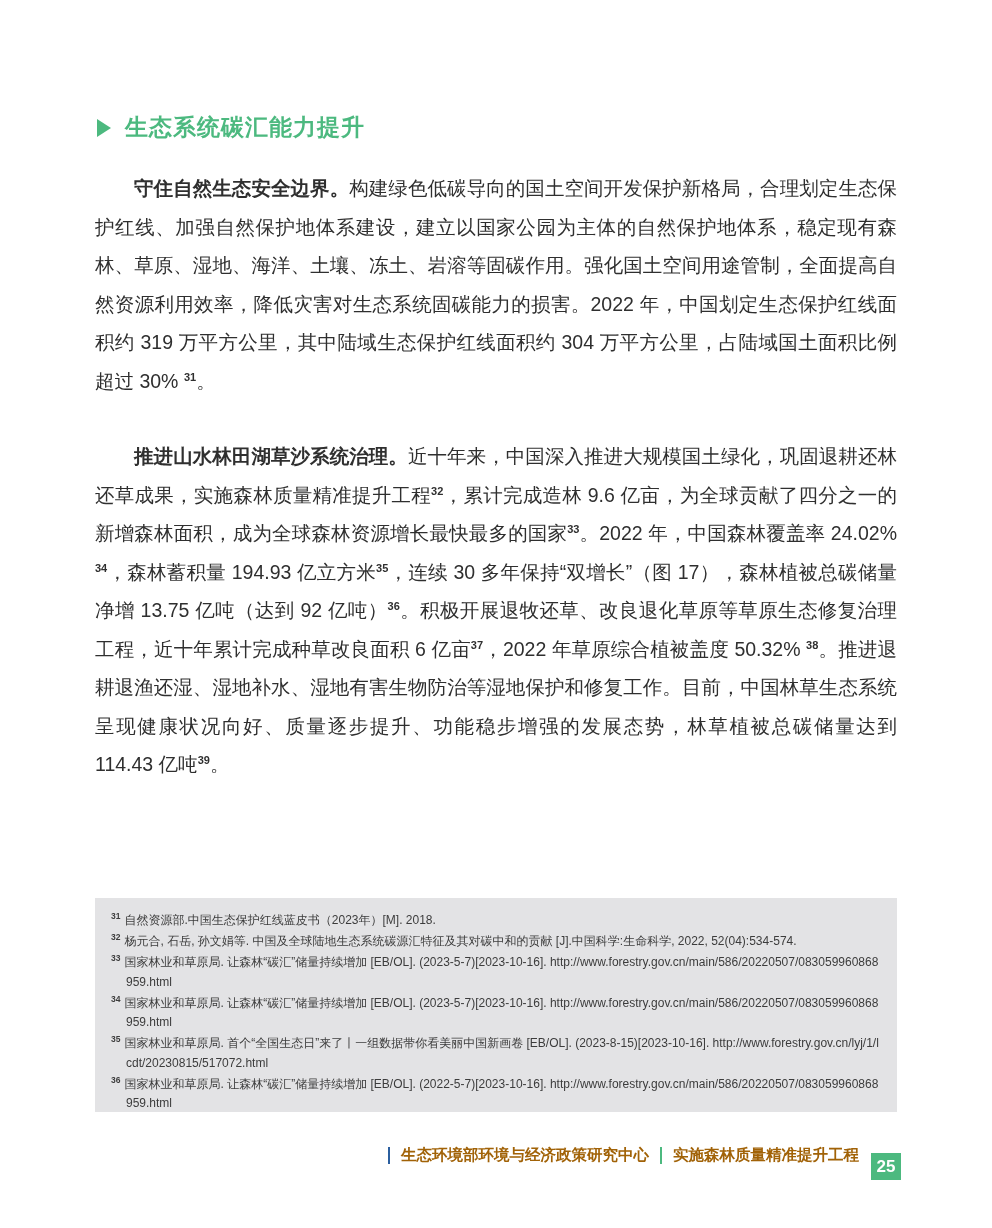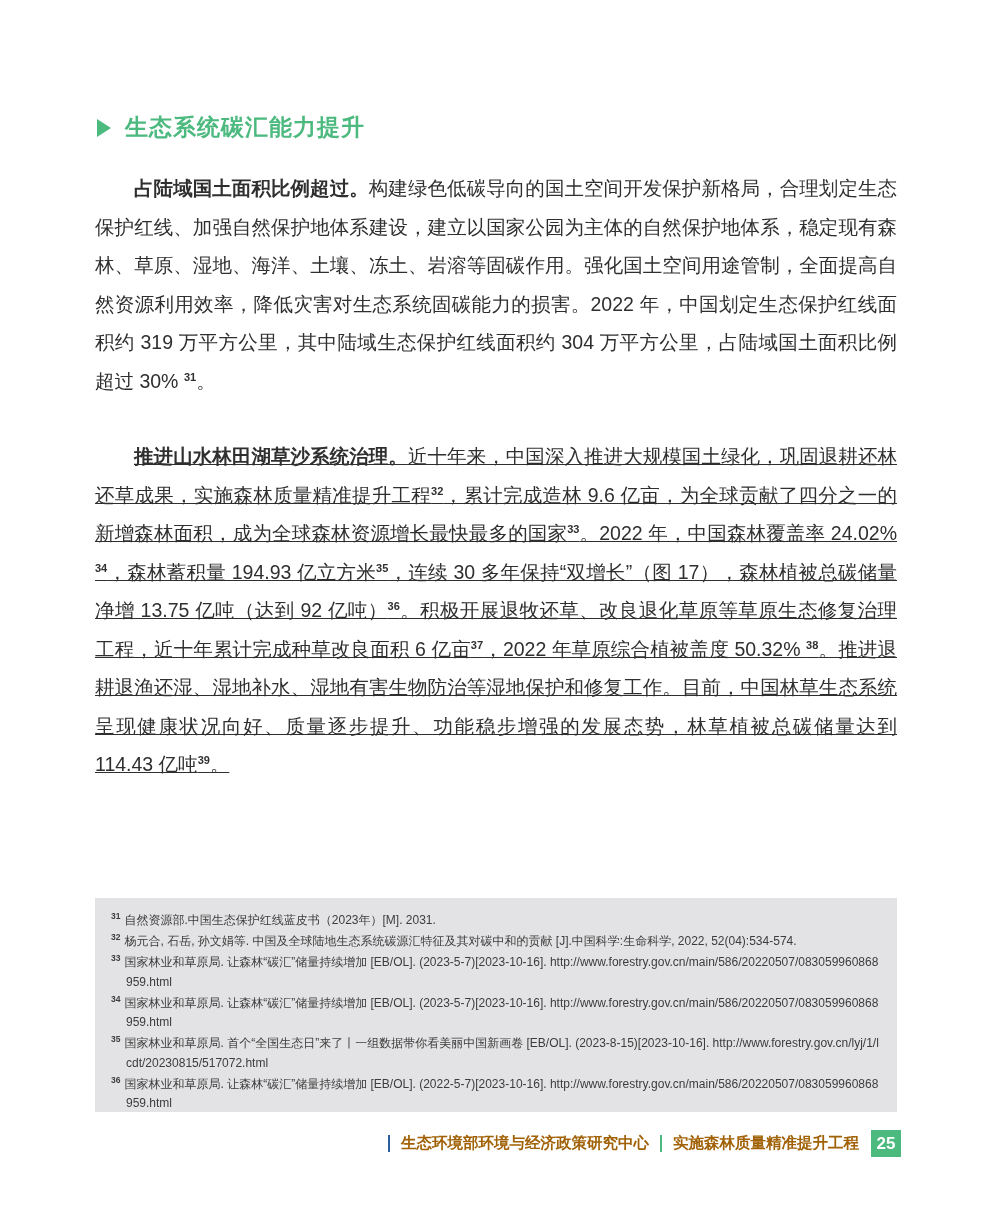--- a/index.html
+++ b/index.html
@@ -40,21 +40,21 @@
   
   .body-para {
     margin: 26px 95px 0 95px;
     width: 802px;
     font-size: 19.5px;
     line-height: 38.5px;
     text-align: justify;
     text-indent: 2em;
     color: #2f2f2f;
   }
-  .body-para.second { margin-top: 37px; text-decoration: underline; }
+  .body-para.second { margin-top: 37px; }
   .body-para b { font-weight: bold; }
   .body-para sup {
     font-size: 11px;
     font-weight: bold;
     vertical-align: super;
     line-height: 0;
   }
 
   
   .footnotes {
@@ -106,38 +106,39 @@
   .page-badge {
     display: inline-flex;
     align-items: center;
     justify-content: center;
     width: 30px; height: 27px;
     margin-left: 12px;
     background: #4cb97f;
     color: #ffffff;
     font-size: 17px;
     font-weight: bold;
+    margin-top: 23px;
   }
 </style>
 </head>
 <body>
 
 <div class="page">
 
   <div class="section-heading">
     <span class="tri-icon"></span>
     <h1 class="section-title">生态系统碳汇能力提升</h1>
   </div>
 
-  <p class="body-para"><b>占陆域国土面积比例超过。</b><span>构建绿色低碳导向的国土空间开发保护新格局，合理划定生态保护红线、加强自然保护地体系建设，建立以国家公园为主体的自然保护地体系，稳定现有森林、草原、湿地、海洋、土壤、冻土、岩溶等固碳作用。强化国土空间用途管制，全面提高自然资源利用效率，降低灾害对生态系统固碳能力的损害。2022 年，中国划定生态保护红线面积约 319 万平方公里，其中陆域生态保护红线面积约 304 万平方公里，占陆域国土面积比例超过 30% </span><sup>31</sup><span>。</span></p>
+  <p class="body-para"><b>守住自然生态安全边界。</b><span>构建绿色低碳导向的国土空间开发保护新格局，合理划定生态保护红线、加强自然保护地体系建设，建立以国家公园为主体的自然保护地体系，稳定现有森林、草原、湿地、海洋、土壤、冻土、岩溶等固碳作用。强化国土空间用途管制，全面提高自然资源利用效率，降低灾害对生态系统固碳能力的损害。2022 年，中国划定生态保护红线面积约 319 万平方公里，其中陆域生态保护红线面积约 304 万平方公里，占陆域国土面积比例超过 30% </span><sup>31</sup><span>。</span></p>
 
   <p class="body-para second"><b>推进山水林田湖草沙系统治理。</b><span>近十年来，中国深入推进大规模国土绿化，巩固退耕还林还草成果，实施森林质量精准提升工程</span><sup>32</sup><span>，累计完成造林 9.6 亿亩，为全球贡献了四分之一的新增森林面积，成为全球森林资源增长最快最多的国家</span><sup>33</sup><span>。2022 年，中国森林覆盖率 24.02% </span><sup>34</sup><span>，森林蓄积量 194.93 亿立方米</span><sup>35</sup><span>，连续 30 多年保持“双增长”（图 17），森林植被总碳储量净增 13.75 亿吨（达到 92 亿吨）</span><sup>36</sup><span>。积极开展退牧还草、改良退化草原等草原生态修复治理工程，近十年累计完成种草改良面积 6 亿亩</span><sup>37</sup><span>，2022 年草原综合植被盖度 50.32% </span><sup>38</sup><span>。推进退耕退渔还湿、湿地补水、湿地有害生物防治等湿地保护和修复工作。目前，中国林草生态系统呈现健康状况向好、质量逐步提升、功能稳步增强的发展态势，林草植被总碳储量达到 114.43 亿吨</span><sup>39</sup><span>。</span></p>
 
   <div class="footnotes">
-    <div class="fn"><sup>31</sup><span>自然资源部.中国生态保护红线蓝皮书（2023年）[M]. 2031.</span></div>
+    <div class="fn"><sup>31</sup><span>自然资源部.中国生态保护红线蓝皮书（2023年）[M]. 2018.</span></div>
     <div class="fn"><sup>32</sup><span>杨元合, 石岳, 孙文娟等. 中国及全球陆地生态系统碳源汇特征及其对碳中和的贡献 [J].中国科学:生命科学, 2022, 52(04):534-574.</span></div>
     <div class="fn"><sup>33</sup><span>国家林业和草原局. 让森林“碳汇”储量持续增加 [EB/OL]. (2023-5-7)[2023-10-16]. http://www.forestry.gov.cn/main/586/20220507/083059960868959.html</span></div>
     <div class="fn"><sup>34</sup><span>国家林业和草原局. 让森林“碳汇”储量持续增加 [EB/OL]. (2023-5-7)[2023-10-16]. http://www.forestry.gov.cn/main/586/20220507/083059960868959.html</span></div>
     <div class="fn"><sup>35</sup><span>国家林业和草原局. 首个“全国生态日”来了丨一组数据带你看美丽中国新画卷 [EB/OL]. (2023-8-15)[2023-10-16]. http://www.forestry.gov.cn/lyj/1/lcdt/20230815/517072.html</span></div>
     <div class="fn"><sup>36</sup><span>国家林业和草原局. 让森林“碳汇”储量持续增加 [EB/OL]. (2022-5-7)[2023-10-16]. http://www.forestry.gov.cn/main/586/20220507/083059960868959.html</span></div>
 
   </div>
 
   <div class="footer">
     <span class="sep sep-blue"></span>

